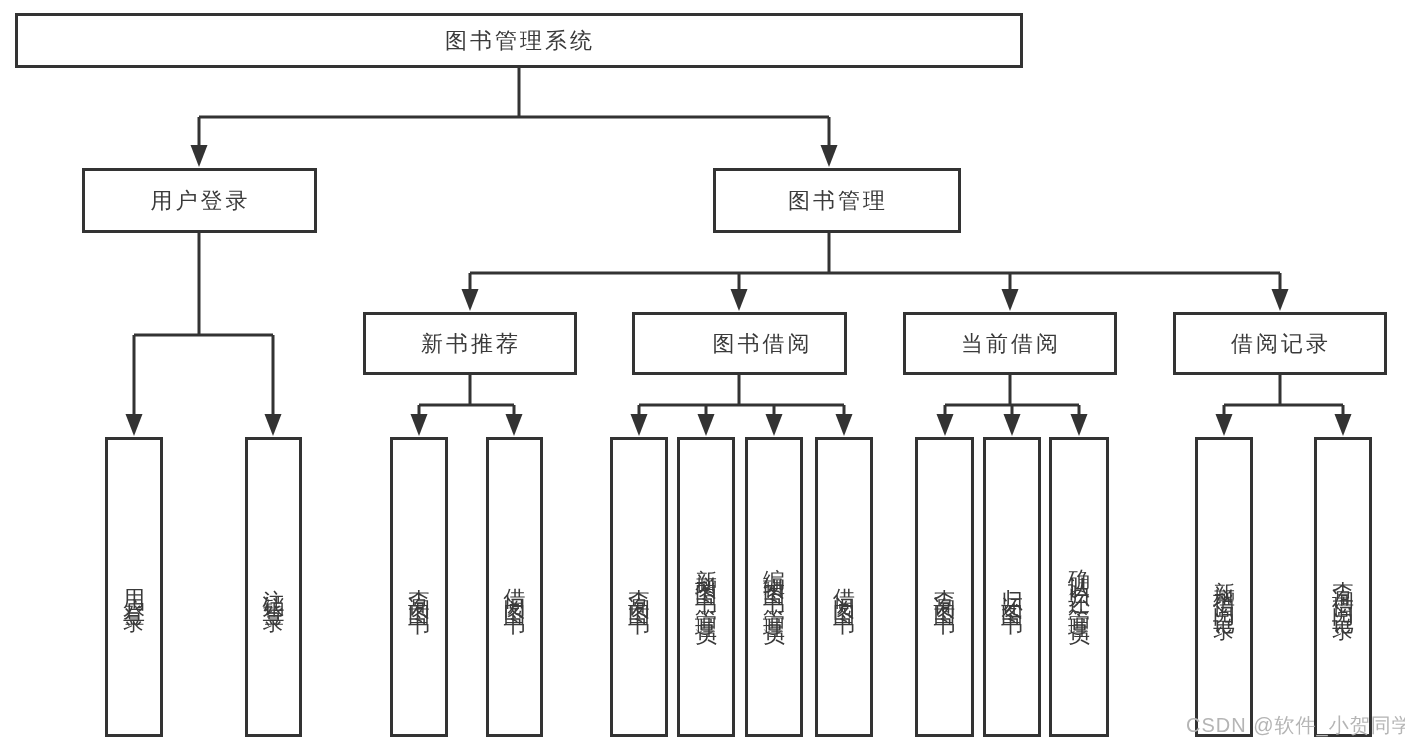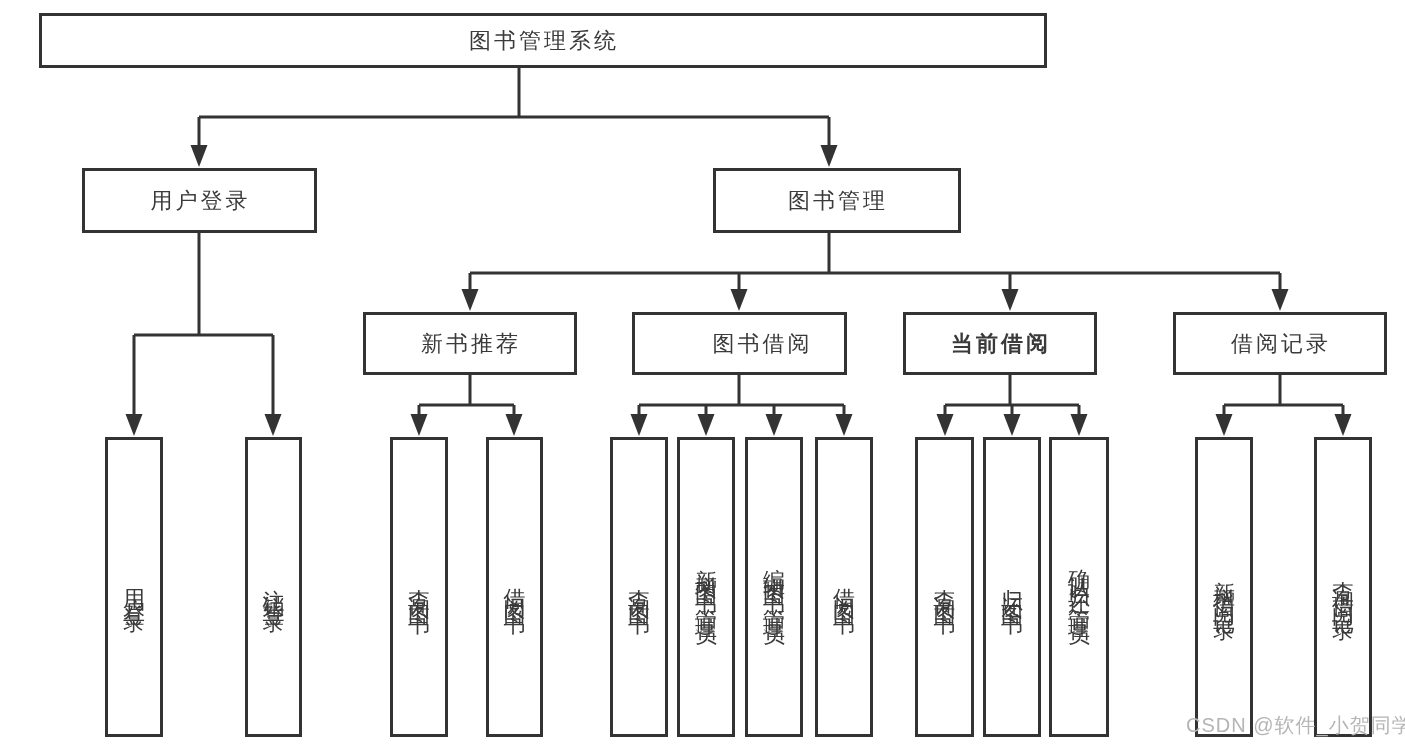--- a/index.html
+++ b/index.html
@@ -29,28 +29,28 @@
     color:var(--text);
     font-size:22px;letter-spacing:3px;line-height:1;
     white-space:nowrap;
   }
   .node .label{transform:translateX(1px);}
   .leaf .label{
     writing-mode:vertical-rl;text-orientation:mixed;
     letter-spacing:8px;font-size:22px;transform:none;
   }
   
-  .n-root{left:15px;top:13px;width:1008px;height:55px;margin-left:24px;}
+  .n-root{left:15px;top:13px;width:1008px;height:55px;}
   
   .n-user-login{left:82px;top:168px;width:235px;height:65px;}
   .n-book-mgmt{left:713px;top:168px;width:248px;height:65px;}
   
   .n-new-book{left:363px;top:312px;width:214px;height:63px;}
   .n-book-borrow{left:632px;top:312px;width:215px;height:63px;padding-left:44px;}
-  .n-current-borrow{left:903px;top:312px;width:194px;height:63px;font-weight:bold;}
+  .n-current-borrow{left:903px;top:312px;width:214px;height:63px;}
   .n-borrow-records{left:1173px;top:312px;width:214px;height:63px;}
   
   .leaf{top:437px;width:58px;height:300px;}
   .n-ul-login{left:105px;}
   .n-ul-logout{left:245px;width:57px;}
   .n-nbr-query{left:390px;}
   .n-nbr-borrow{left:486px;width:57px;}
   .n-bb-query{left:610px;}
   .n-bb-add{left:677px;}
   .n-bb-edit{left:745px;}

